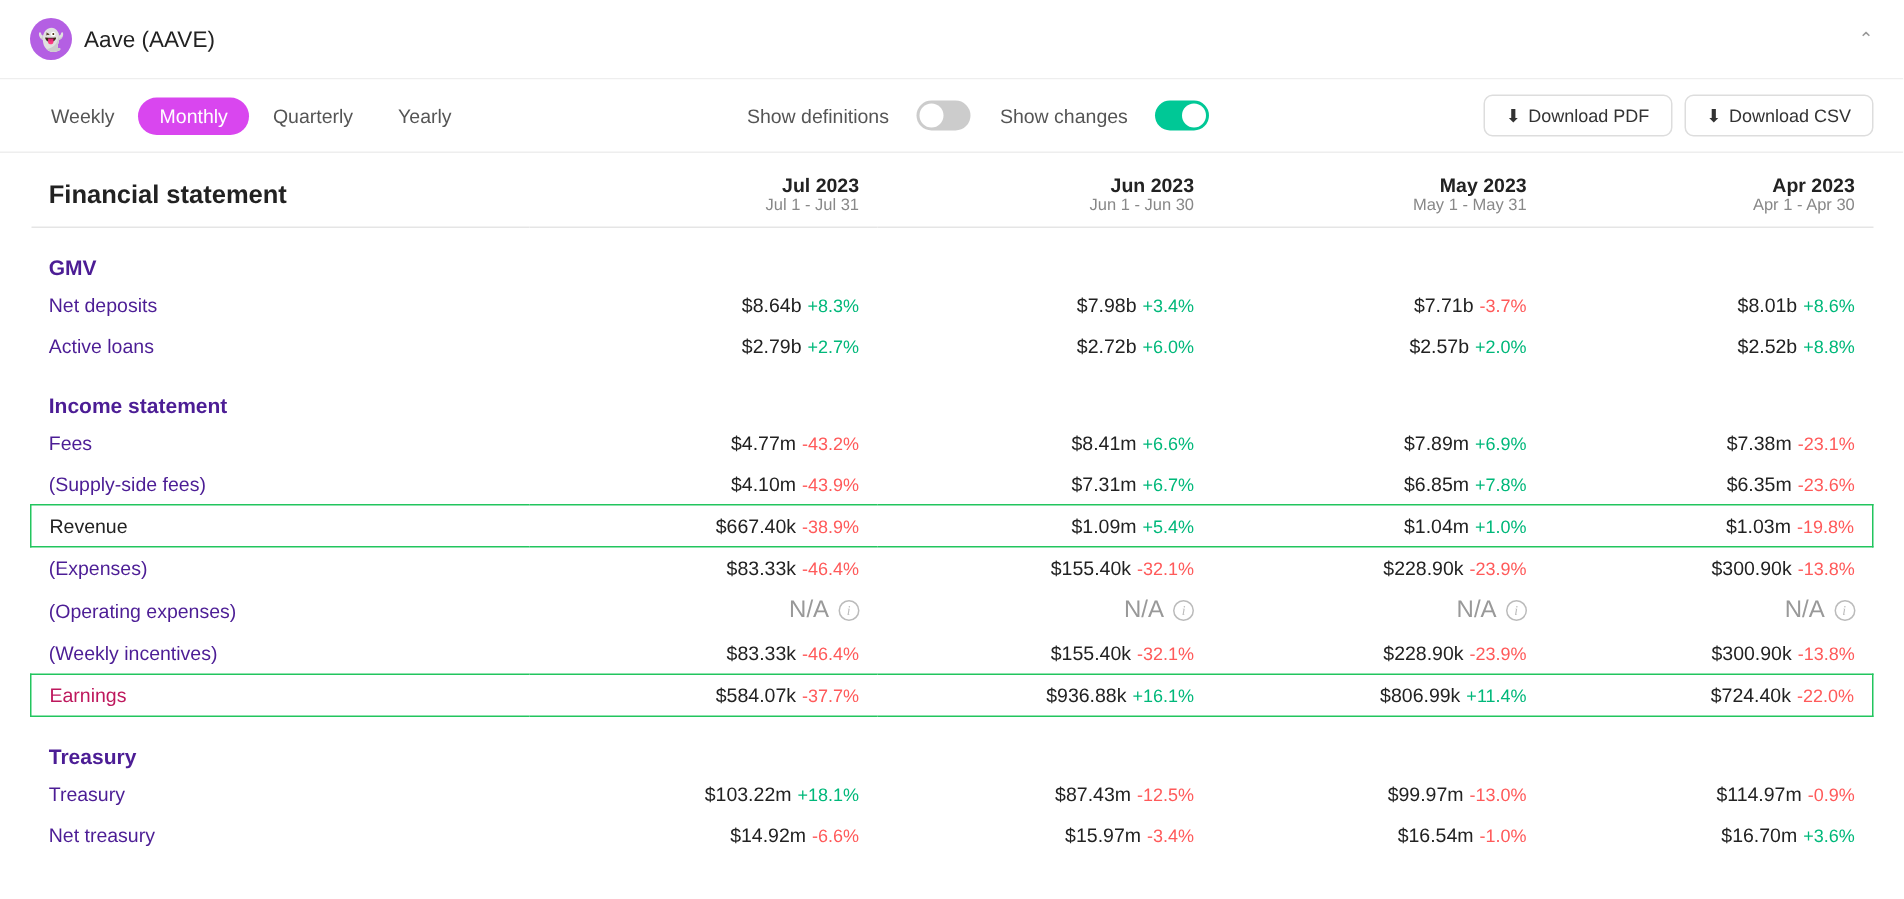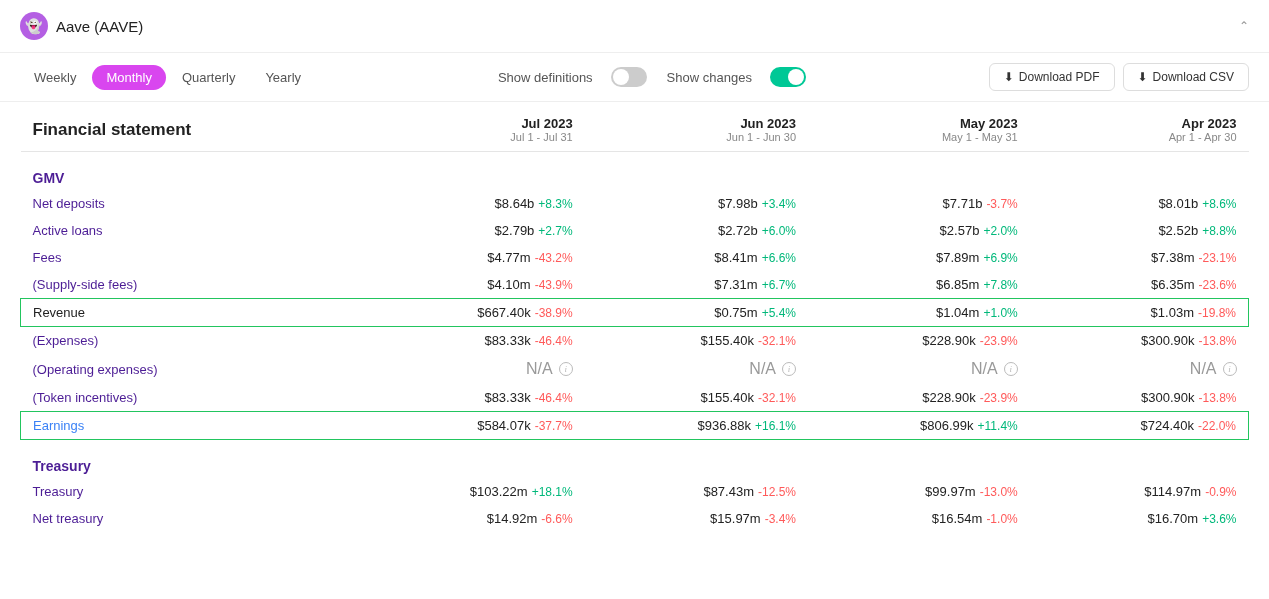--- a/index.html
+++ b/index.html
@@ -322,20 +322,23 @@
               </span></td>
             <td><span class="cell-val">
                 <span class="val">$2.57b</span> 
                 <span class="pos">+2.0%</span>
               </span></td>
             <td><span class="cell-val">
                 <span class="val">$2.52b</span> 
                 <span class="pos">+8.8%</span>
               </span></td>
           </tr>
+          <tr class="section-header">
+            <td colspan="5">Income statement</td>
+          </tr>
           <tr>
             <td class="row-label-indent">Fees</td>
             <td><span class="cell-val">
                 <span class="val">$4.77m</span> 
                 <span class="neg">-43.2%</span>
               </span></td>
             <td><span class="cell-val">
                 <span class="val">$8.41m</span> 
                 <span class="pos">+6.6%</span>
               </span></td>
@@ -367,21 +370,21 @@
                 <span class="neg">-23.6%</span>
               </span></td>
           </tr>
           <tr class="highlighted-row">
             <td class="row-label-indent" style="font-weight: 500; color: rgb(34, 34, 34);">Revenue</td>
             <td><span class="cell-val">
                 <span class="val">$667.40k</span> 
                 <span class="neg">-38.9%</span>
               </span></td>
             <td><span class="cell-val">
-                <span class="val">$0.75m</span> 
+                <span class="val">$1.09m</span> 
                 <span class="pos">+5.4%</span>
               </span></td>
             <td><span class="cell-val">
                 <span class="val">$1.04m</span> 
                 <span class="pos">+1.0%</span>
               </span></td>
             <td><span class="cell-val">
                 <span class="val">$1.03m</span> 
                 <span class="neg">-19.8%</span>
               </span></td>
@@ -418,40 +421,40 @@
             <td><span class="cell-val">
                 <span class="val na">N/A</span>
                 <span class="info-icon">i</span>
               </span></td>
             <td><span class="cell-val">
                 <span class="val na">N/A</span>
                 <span class="info-icon">i</span>
               </span></td>
           </tr>
           <tr>
-            <td class="row-label-indent">(Token incentives)</td>
+            <td class="row-label-indent">(Weekly incentives)</td>
             <td><span class="cell-val">
                 <span class="val">$83.33k</span> 
                 <span class="neg">-46.4%</span>
               </span></td>
             <td><span class="cell-val">
                 <span class="val">$155.40k</span> 
                 <span class="neg">-32.1%</span>
               </span></td>
             <td><span class="cell-val">
                 <span class="val">$228.90k</span> 
                 <span class="neg">-23.9%</span>
               </span></td>
             <td><span class="cell-val">
                 <span class="val">$300.90k</span> 
                 <span class="neg">-13.8%</span>
               </span></td>
           </tr>
           <tr class="highlighted-row">
-            <td class="row-label-indent" style="font-weight: 500; color: #3b82f6;">Earnings</td>
+            <td class="row-label-indent" style="font-weight: 500; color: #be185d;">Earnings</td>
             <td><span class="cell-val">
                 <span class="val">$584.07k</span> 
                 <span class="neg">-37.7%</span>
               </span></td>
             <td><span class="cell-val">
                 <span class="val">$936.88k</span> 
                 <span class="pos">+16.1%</span>
               </span></td>
             <td><span class="cell-val">
                 <span class="val">$806.99k</span> 

